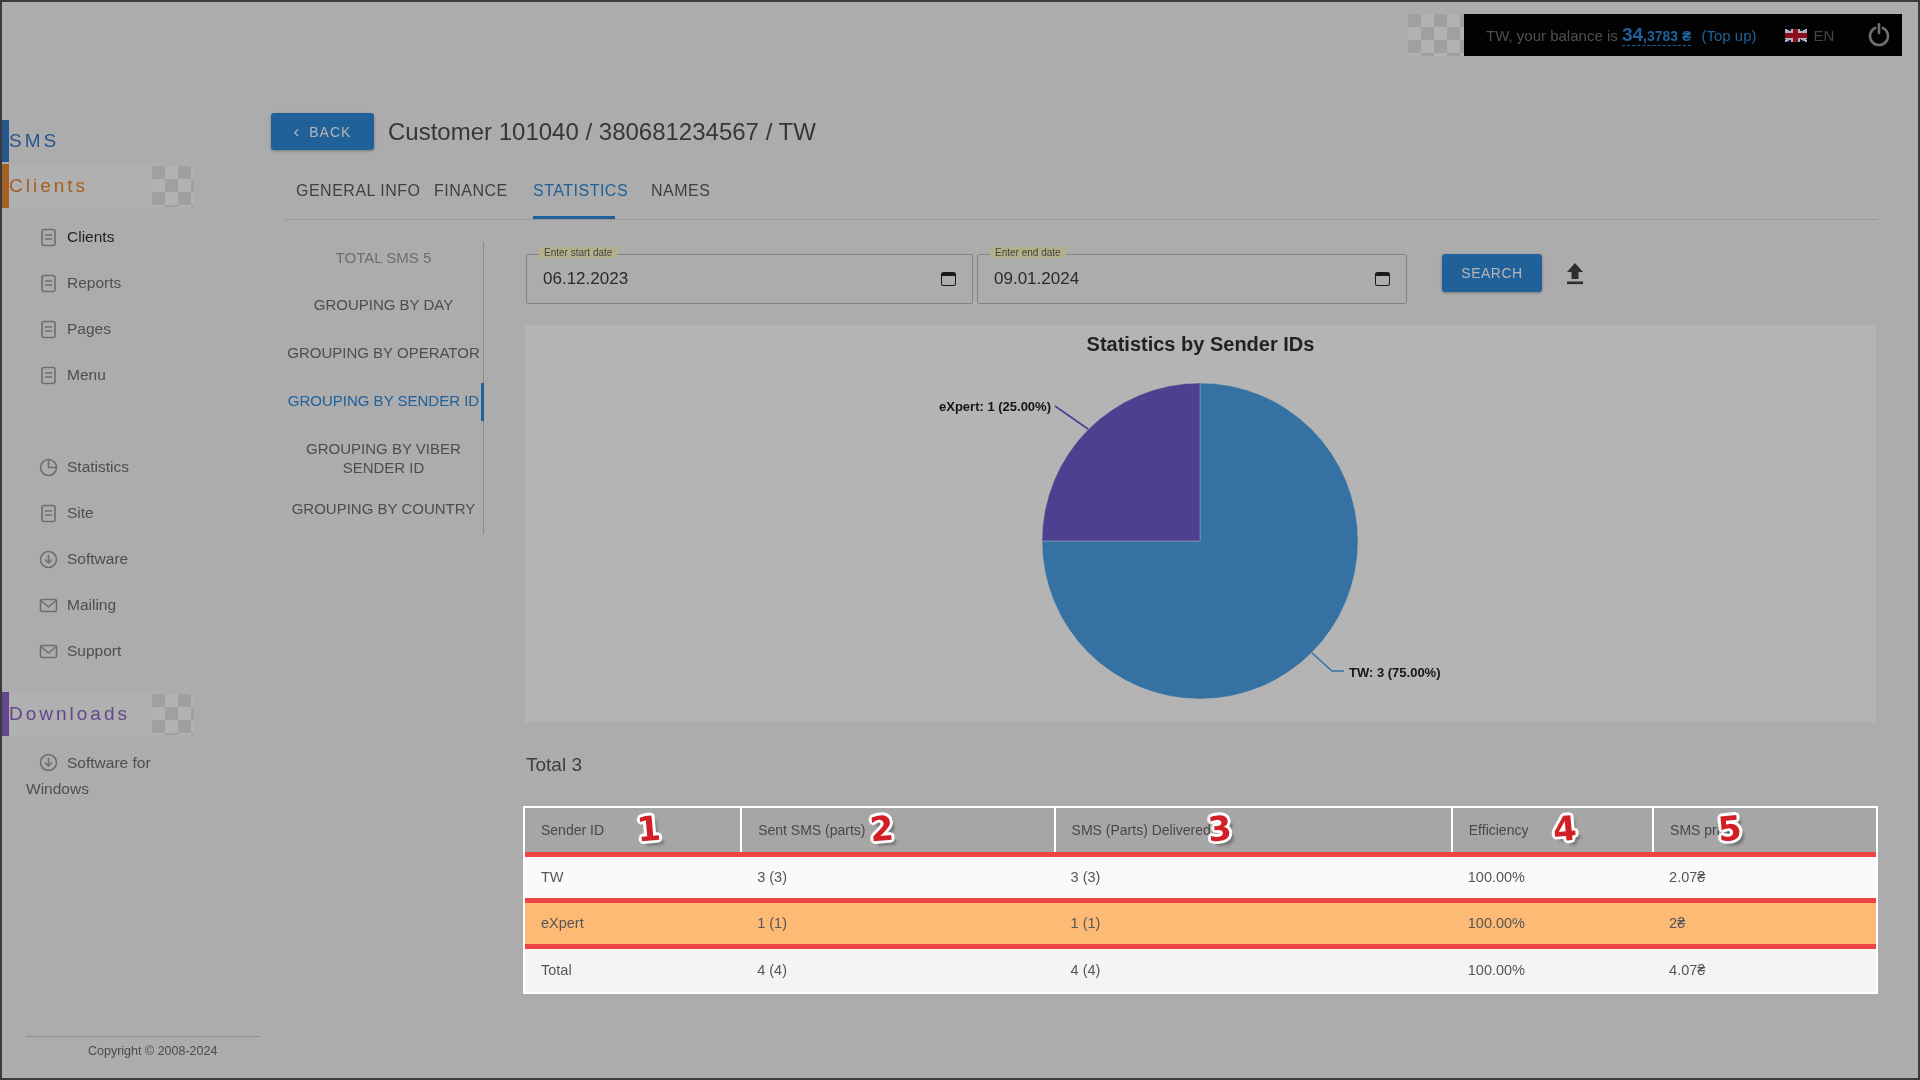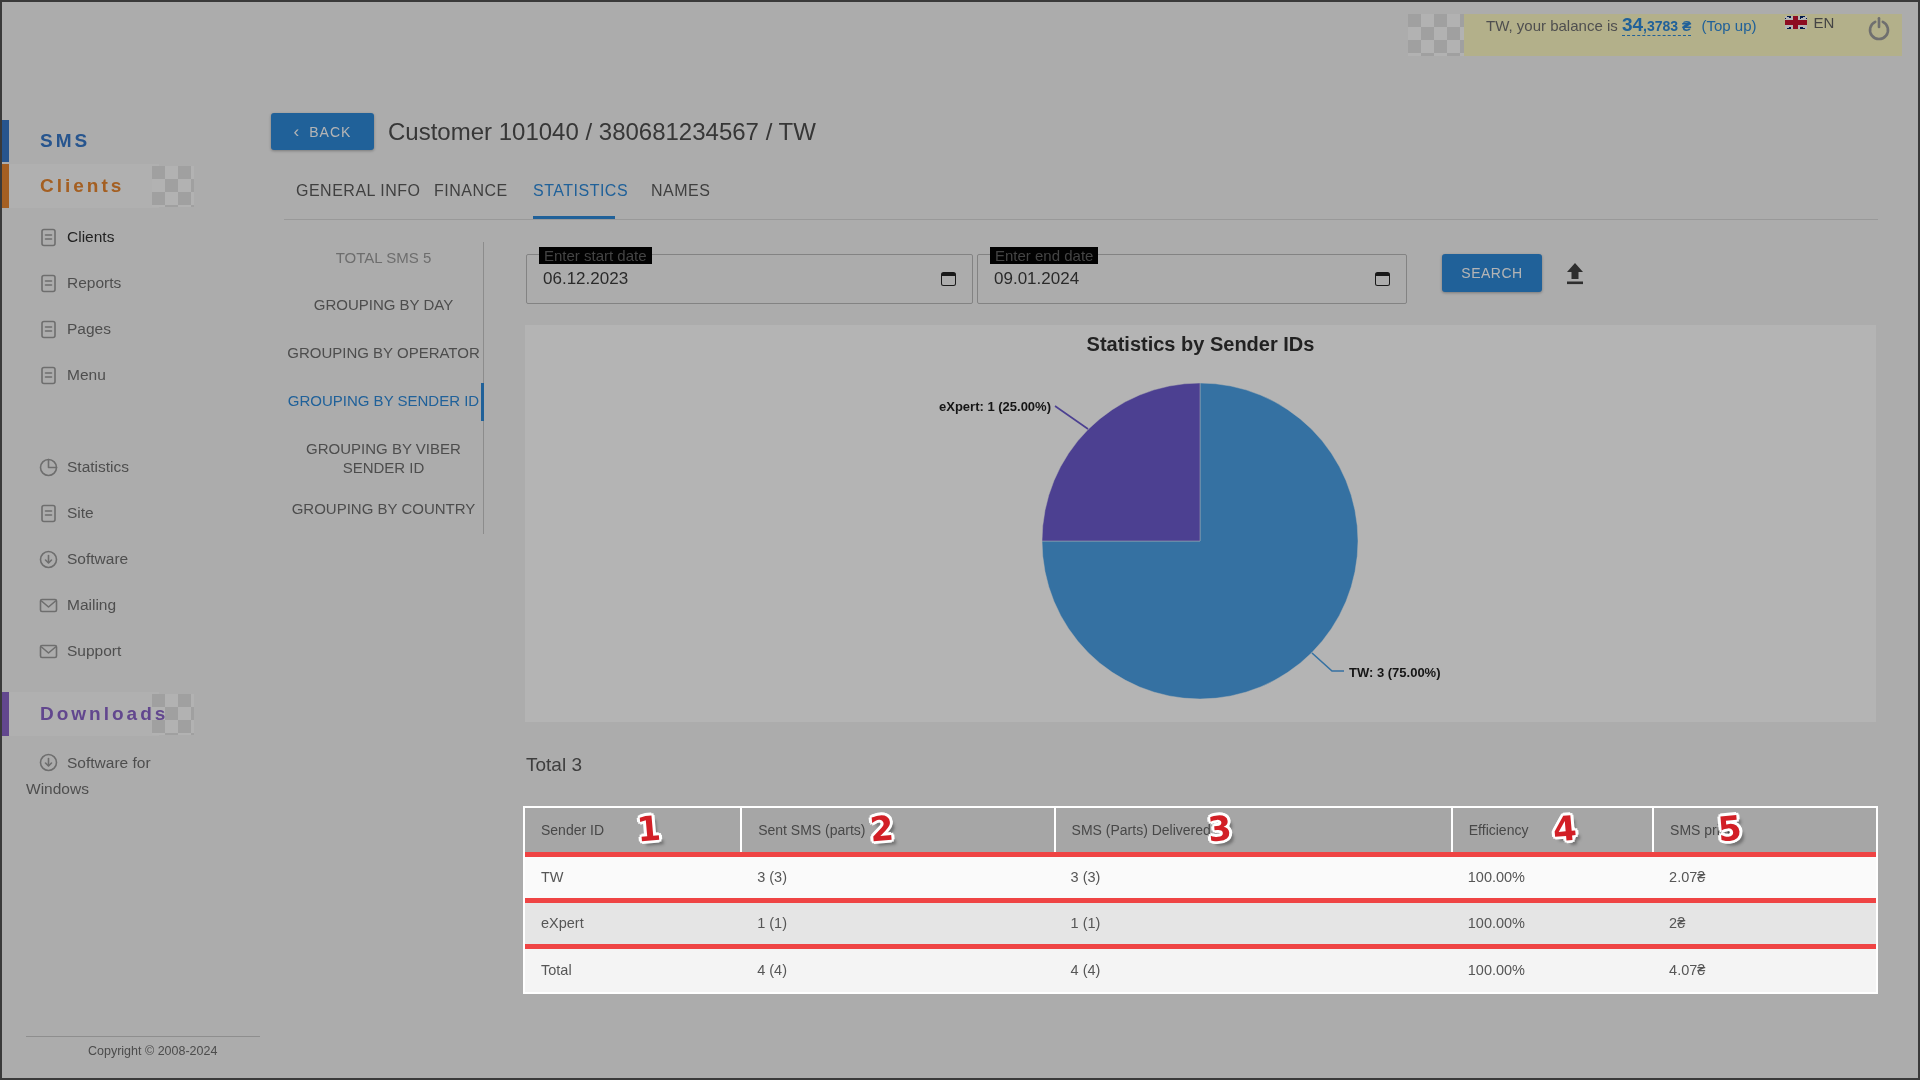--- a/index.html
+++ b/index.html
@@ -6,22 +6,22 @@
   *{box-sizing:border-box;}
   .screen{
     position:relative;width:1920px;height:1080px;overflow:hidden;
     background:#f4f4f4;border:2px solid #3a3a3a;
     font-family:"Liberation Sans","DejaVu Sans",sans-serif;color:#4c4c4c;
   }
   
   .dim{position:absolute;inset:0;background:rgba(8,8,8,.30);z-index:50;pointer-events:none;}
 
   
-  .topbar-box{position:absolute;left:1462px;top:12px;right:16px;height:42px;background:#fef9c3;
-    display:flex;align-items:flex-start;padding:0 20px 0 22px;}
+  .topbar-box{position:absolute;left:1462px;top:12px;right:16px;height:42px;background:#000000;
+    display:flex;align-items:center;padding:0 20px 0 22px;}
   .pixelate{background:conic-gradient(#fdfdfd 25%,#e2e2e2 0 50%,#fdfdfd 0 75%,#e2e2e2 0);
     background-size:26px 26px;position:absolute;}
   .px-top{left:1406px;top:12px;width:56px;height:42px;}
   .balance{font-size:15px;color:#6f6f6f;white-space:nowrap;}
   .balance .amt{color:#2b88d9;border-bottom:1px dashed #2b88d9;padding-bottom:1px;}
   .balance .amt-int{font-size:19px;font-weight:bold;}
   .balance .amt-frac{font-size:14px;font-weight:bold;}
   .balance .topup{color:#2b88d9;margin-left:6px;cursor:pointer;}
   .lang{display:flex;align-items:center;margin-left:28px;cursor:pointer;}
   .flag{width:22px;height:13px;margin-right:7px;background-color:#012169;
@@ -33,21 +33,21 @@
       linear-gradient(28deg,transparent 45%,#fff 45% 55%,transparent 55%),
       linear-gradient(-28deg,transparent 45%,#fff 45% 55%,transparent 55%);
     background-size:5px 100%,100% 5px,9px 100%,100% 8px,100% 100%,100% 100%;
     background-position:center,center,center,center,0 0,0 0;background-repeat:no-repeat;}
   .lang-code{font-size:15px;color:#5f5f5f;}
   .power{margin-left:30px;cursor:pointer;display:flex;align-items:center;}
 
   
   .side-section{position:absolute;left:0;width:230px;display:flex;align-items:center;}
   .side-section .bar{width:7px;align-self:stretch;}
-  .side-section .lbl{font-size:19px;font-weight:bold;letter-spacing:3px;padding-left:31px;}
+  .side-section .lbl{font-size:19px;font-weight:normal;letter-spacing:3px;}
   .sec-sms{top:118px;height:42px;}
   .sec-clients{top:162px;height:44px;}
   .sec-clients .rowbg{position:absolute;left:7px;top:0;width:150px;height:100%;background:#fafafa;}
   .sec-downloads{top:690px;height:44px;}
   .sec-downloads .rowbg{position:absolute;left:7px;top:0;width:150px;height:100%;background:#fafafa;}
   .px-clients{left:150px;top:164px;width:42px;height:41px;}
   .px-downloads{left:150px;top:692px;width:42px;height:41px;}
   .side-item{position:absolute;left:0;width:230px;height:46px;display:flex;align-items:center;
     padding-left:36px;cursor:pointer;font-size:15.5px;color:#6e6e6e;}
   .side-item .ic{width:21px;height:21px;margin-right:8px;flex:0 0 auto;}
@@ -74,22 +74,22 @@
   .subnav{position:absolute;left:282px;top:240px;width:200px;height:292px;border-right:1px solid #c6c6c6;}
   .subnav-item{position:absolute;width:100%;text-align:center;font-size:15px;color:#6c6c6c;
     line-height:19px;cursor:pointer;}
   .subnav-item.muted{color:#9a9a9a;cursor:default;}
   .subnav-item.active{color:#2b88d9;}
   .subnav-indicator{position:absolute;left:479px;top:381px;width:3px;height:38px;background:#2b88d9;}
 
   
   .fieldset{position:absolute;top:252px;height:50px;border:1px solid #b9b9b9;border-radius:2px;
     display:flex;align-items:center;padding:0 16px;cursor:pointer;}
-  .fieldset .flabel{position:absolute;top:-8px;left:12px;background:#000000;padding:0 5px;
-    font-size:15px;color:#5f5f5f;}
+  .fieldset .flabel{position:absolute;top:-8px;left:12px;background:#fef9c3;padding:0 5px;
+    font-size:10px;color:#5f5f5f;}
   .fieldset .fvalue{font-size:17px;color:#3a3a3a;flex:1;}
   .cal{width:15px;height:14px;border:1.5px solid #222;border-top:4.5px solid #222;border-radius:2.5px;}
   .f-start{left:524px;width:447px;}
   .f-end{left:975px;width:430px;}
   .search-btn{position:absolute;left:1440px;top:252px;width:100px;height:38px;background:#2b88d9;
     color:#fff;border:none;border-radius:3px;font-size:14px;letter-spacing:.5px;cursor:pointer;
     box-shadow:0 1px 3px rgba(0,0,0,.3);font-family:inherit;}
   .export-ic{position:absolute;left:1560px;top:258px;width:26px;height:26px;cursor:pointer;}
 
   
@@ -105,21 +105,21 @@
   .total-line{position:absolute;left:524px;top:752px;font-size:19px;color:#565656;}
   .table-wrap{position:absolute;left:521px;top:804px;width:1355px;z-index:60;border:2px solid #fff;
     background:#fff;}
   table.stats{width:100%;border-collapse:collapse;table-layout:fixed;}
   table.stats thead th{background:#a6a6a6;height:46px;text-align:left;padding-left:16px;
     font-size:14px;font-weight:normal;color:#484848;border-right:2px solid #fff;position:relative;}
   table.stats thead th:last-child{border-right:none;}
   table.stats tbody td{height:46px;padding-left:16px;font-size:14.5px;color:#565656;
     border-top:5px solid #ef4444;}
   table.stats tbody tr:nth-child(1){background:#fafafa;}
-  table.stats tbody tr:nth-child(2){background:#e5e5e5;}
+  table.stats tbody tr:nth-child(2){background:#fdba74;}
   table.stats tbody tr:nth-child(3){background:#f4f4f4;}
   .callout{position:absolute;top:50%;transform:translateY(-54%) rotate(-5deg);
     font-family:"DejaVu Sans",sans-serif;font-weight:bold;font-size:34px;color:#d21f26;
     text-shadow:-3px 0 0 #fff,3px 0 0 #fff,0 -3px 0 #fff,0 3px 0 #fff,
       -2px -2px 0 #fff,2px -2px 0 #fff,-2px 2px 0 #fff,2px 2px 0 #fff,
       4px 5px 3px rgba(50,50,50,.45);}
   th:nth-child(1) .callout{left:112px;}
   th:nth-child(2) .callout{left:128px;}
   th:nth-child(3) .callout{left:152px;}
   th:nth-child(4) .callout{left:100px;}

